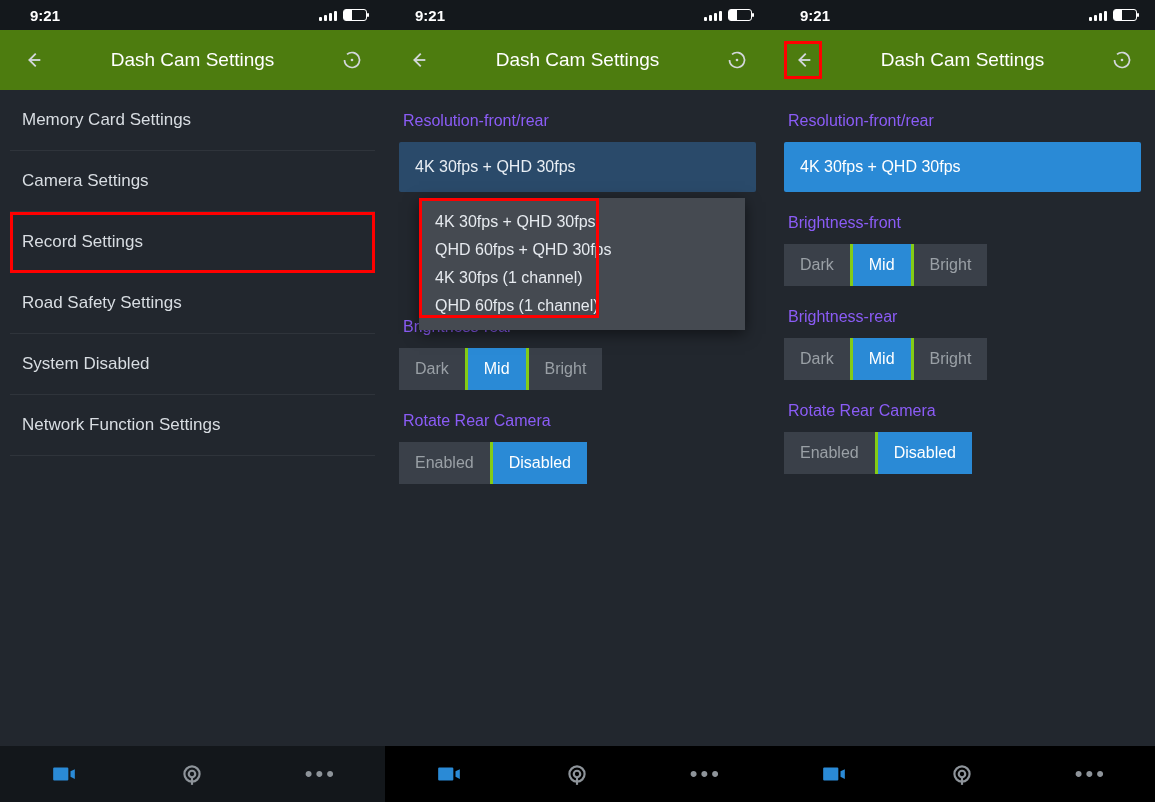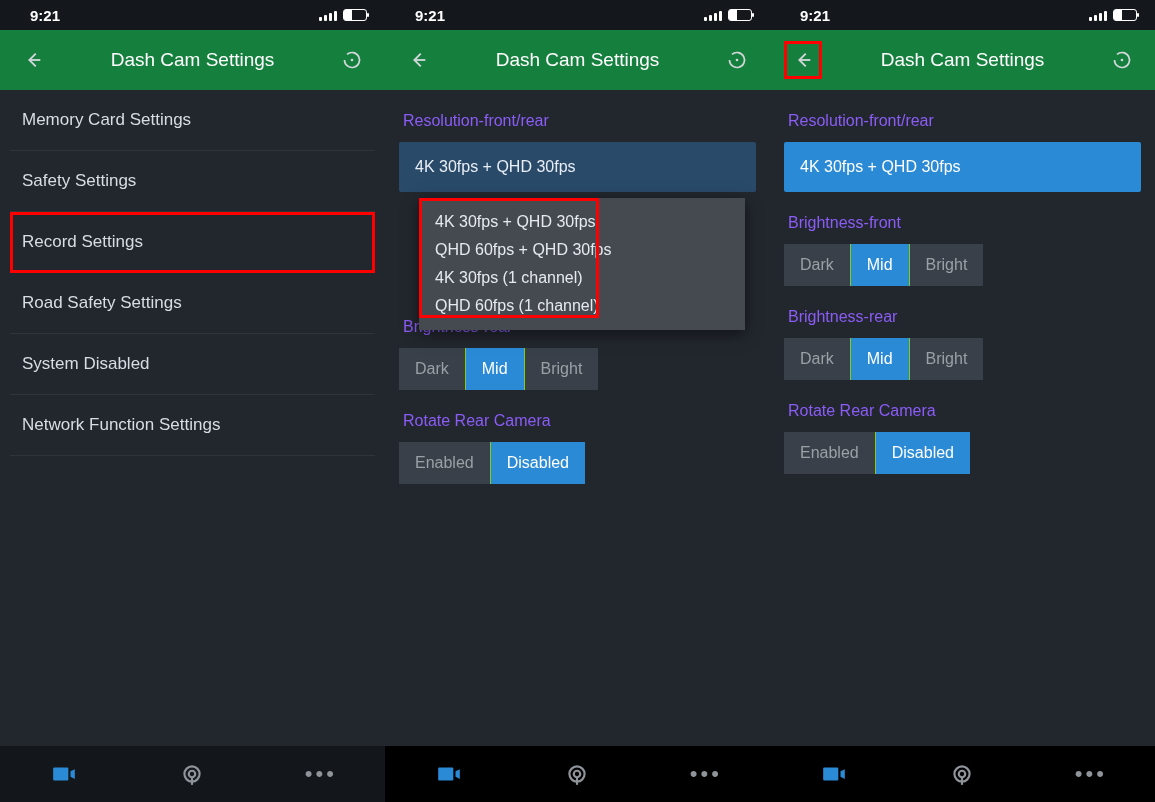--- a/index.html
+++ b/index.html
@@ -54,21 +54,21 @@
     content:""; position:absolute; right:-3px; top:3px; width:2px; height:4px; background:#fff; border-radius:1px;
   }
   .battery .fill { height:100%; width:36%; background:#fff; border-radius:1px 0 0 1px;}
   
   .navheader {
     height: 60px;
     display:flex;
     align-items:center;
     justify-content:space-between;
     padding: 0 14px;
-    background:#15803d;
+    background:#4d7c0f;
   }
   .navheader .title {
     color:#fff; font-size:19px; font-weight:400;
     flex:1; text-align:center;
   }
   .iconbtn {
     width:38px; height:38px; display:flex; align-items:center; justify-content:center;
     color:#d3d7db;
   }
   .back-highlight {
@@ -123,21 +123,21 @@
     gap:0;
     margin:0 14px;
   }
   .segbtn {
     background:#3a4049;
     color:#9aa0a6;
     font-size:16px;
     padding:12px 16px;
     min-width:58px;
     text-align:center;
-    border-right:1px solid #84cc16;
+    border-right:3px solid #84cc16;
   }
   .segbtn:last-child { border-right:none; }
   .segbtn.active {
     background:#2a8ad6;
     color:#ffffff;
   }
   
   .dropdown {
     position:absolute;
     left:34px;
@@ -212,21 +212,21 @@
       <div class="iconbtn">
         <svg viewBox="0 0 24 24" width="20" height="20" fill="none" stroke="currentColor" stroke-width="2">
             <path d="M3 12a9 9 0 1 0 3-6.7"></path>
             <circle cx="12" cy="12" r="1.6" fill="currentColor" stroke="none"></circle>
           </svg>
       </div>
     </div>
     <div class="content">
       <div class="settings-list">
         <div class="settings-item">Memory Card Settings</div>
-        <div class="settings-item">Safety Settings</div>
+        <div class="settings-item">Camera Settings</div>
         <div class="settings-item highlighted">Record Settings</div>
         <div class="settings-item">Road Safety Settings</div>
         <div class="settings-item">System Disabled</div>
         <div class="settings-item">Network Function Settings</div>
       </div>
     </div>
     <div class="tabbar">
       <div class="tab active">
         <svg viewBox="0 0 24 24" fill="currentColor">
             <path d="M3 6h12a1 1 0 0 1 1 1v10a1 1 0 0 1-1 1H3a1 1 0 0 1-1-1V7a1 1 0 0 1 1-1zm15 3.5 4-2v9l-4-2v-5z"></path>

